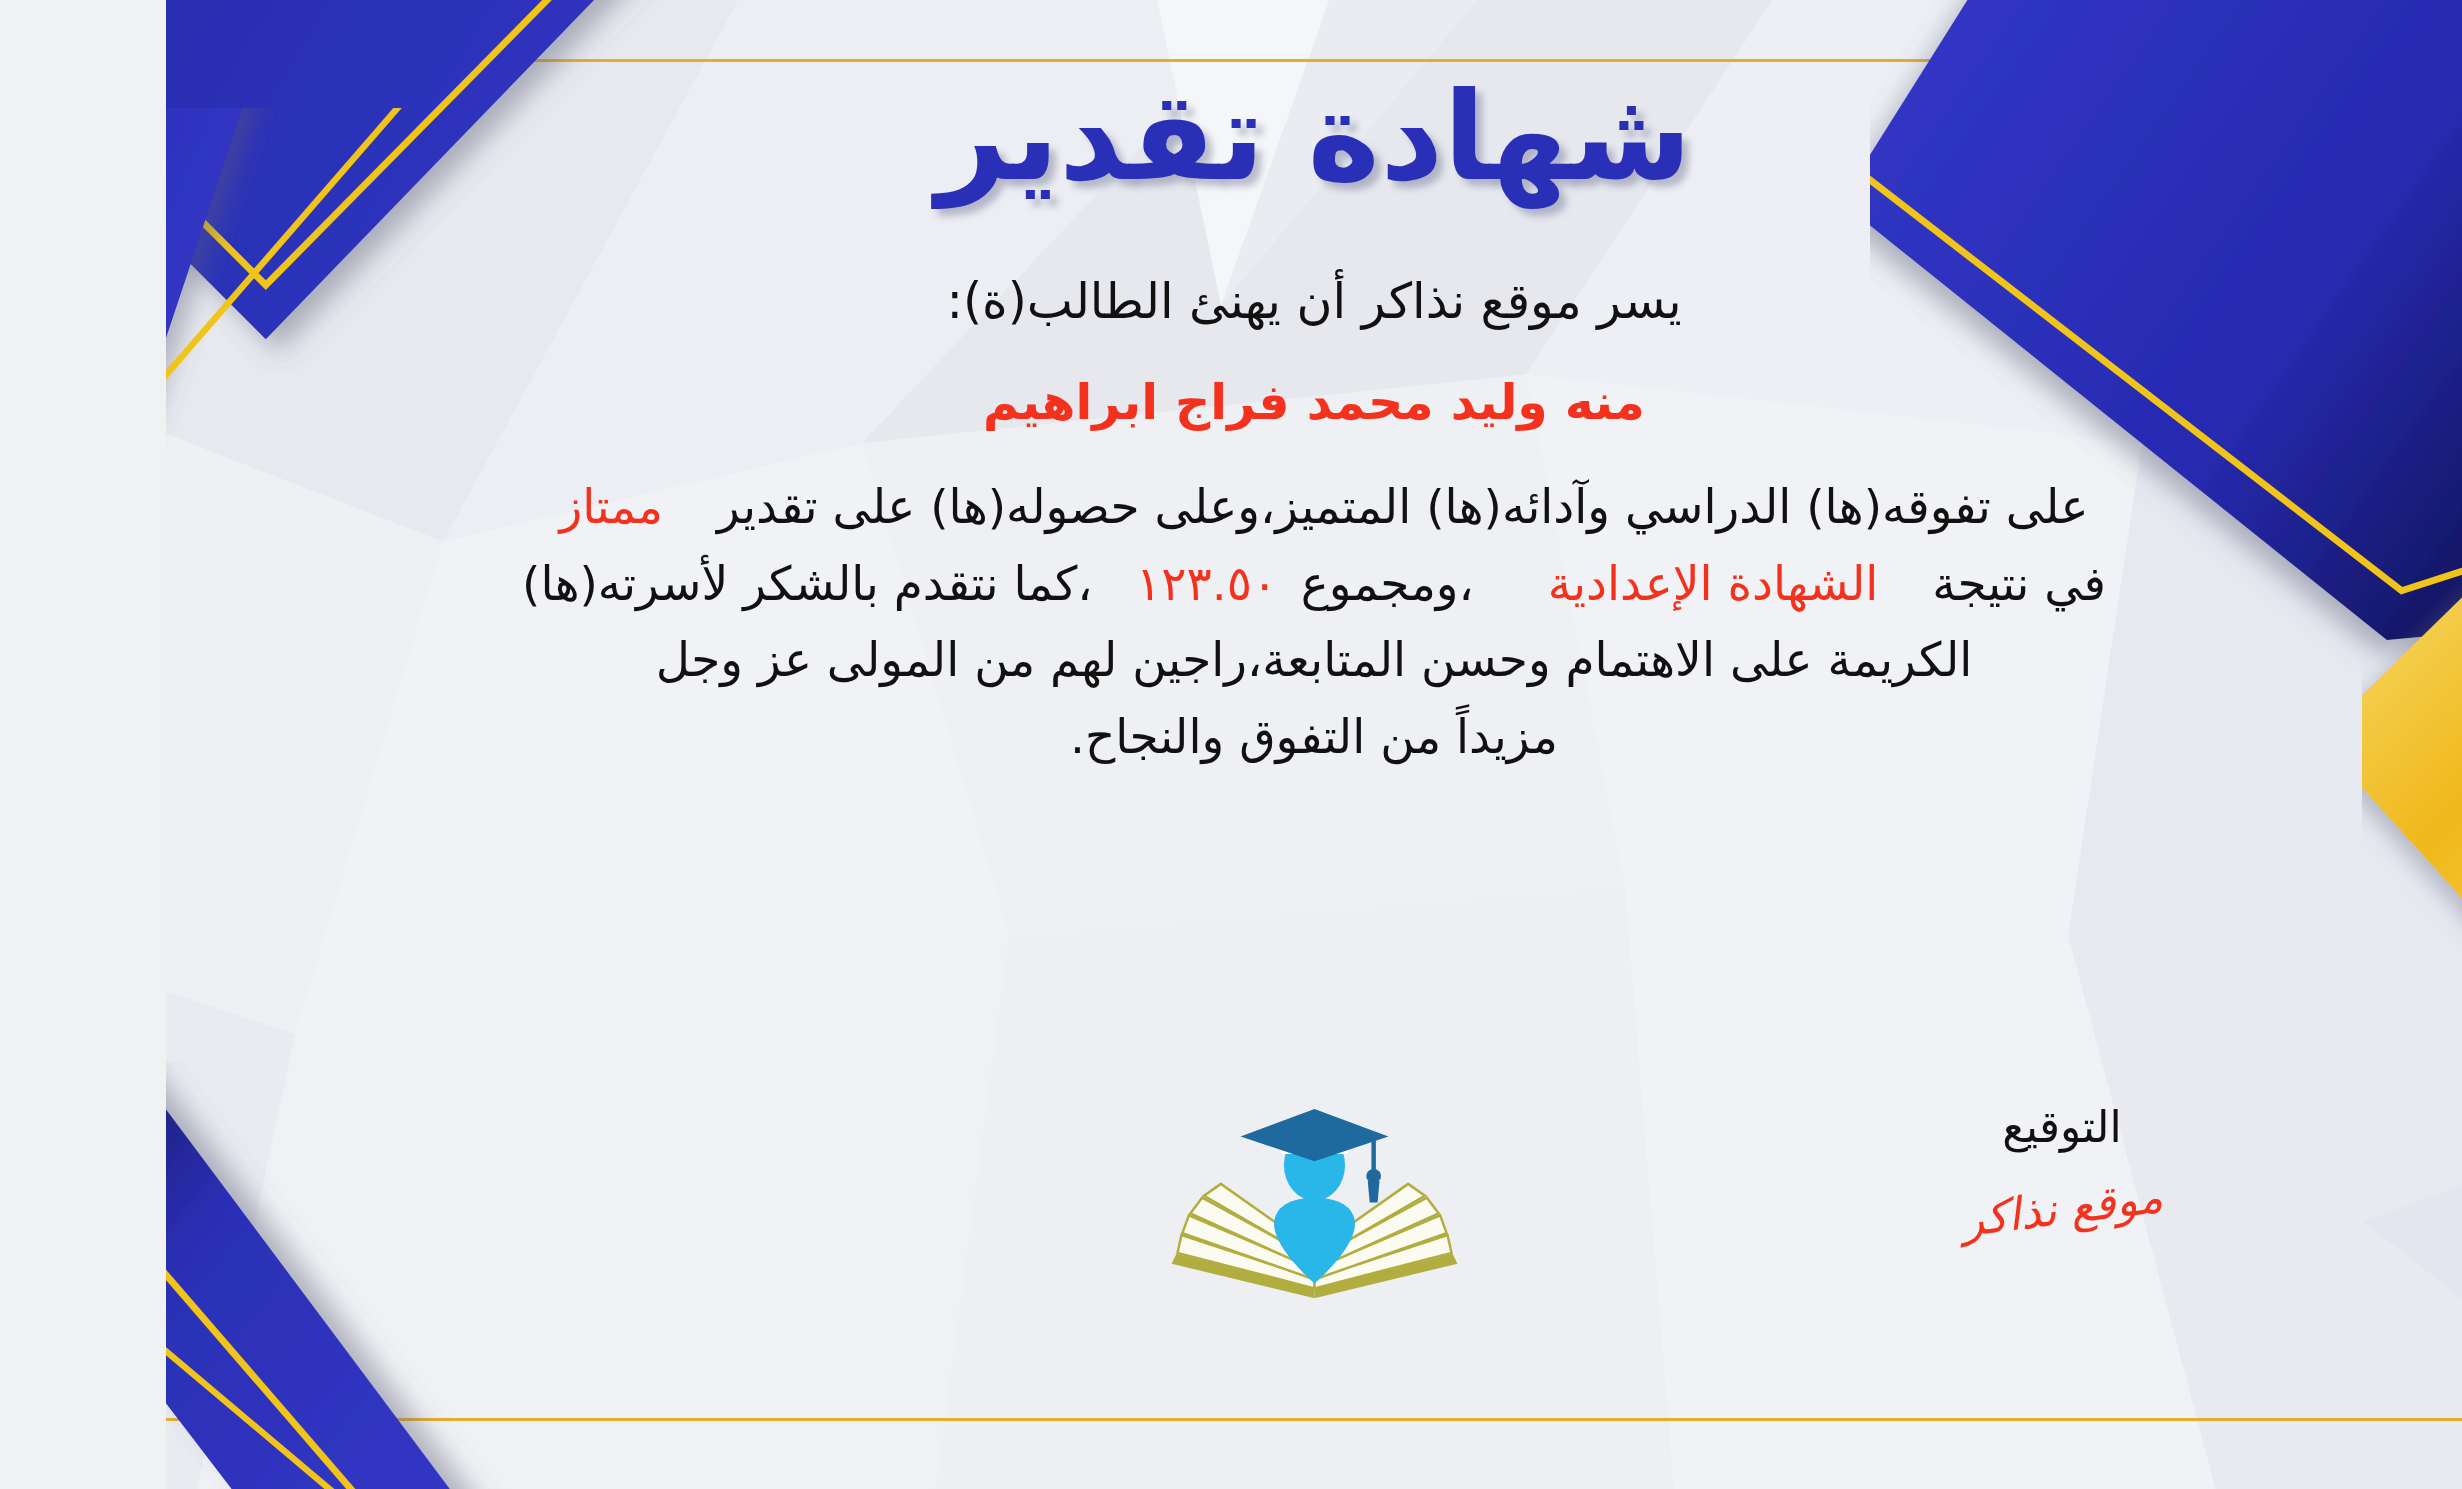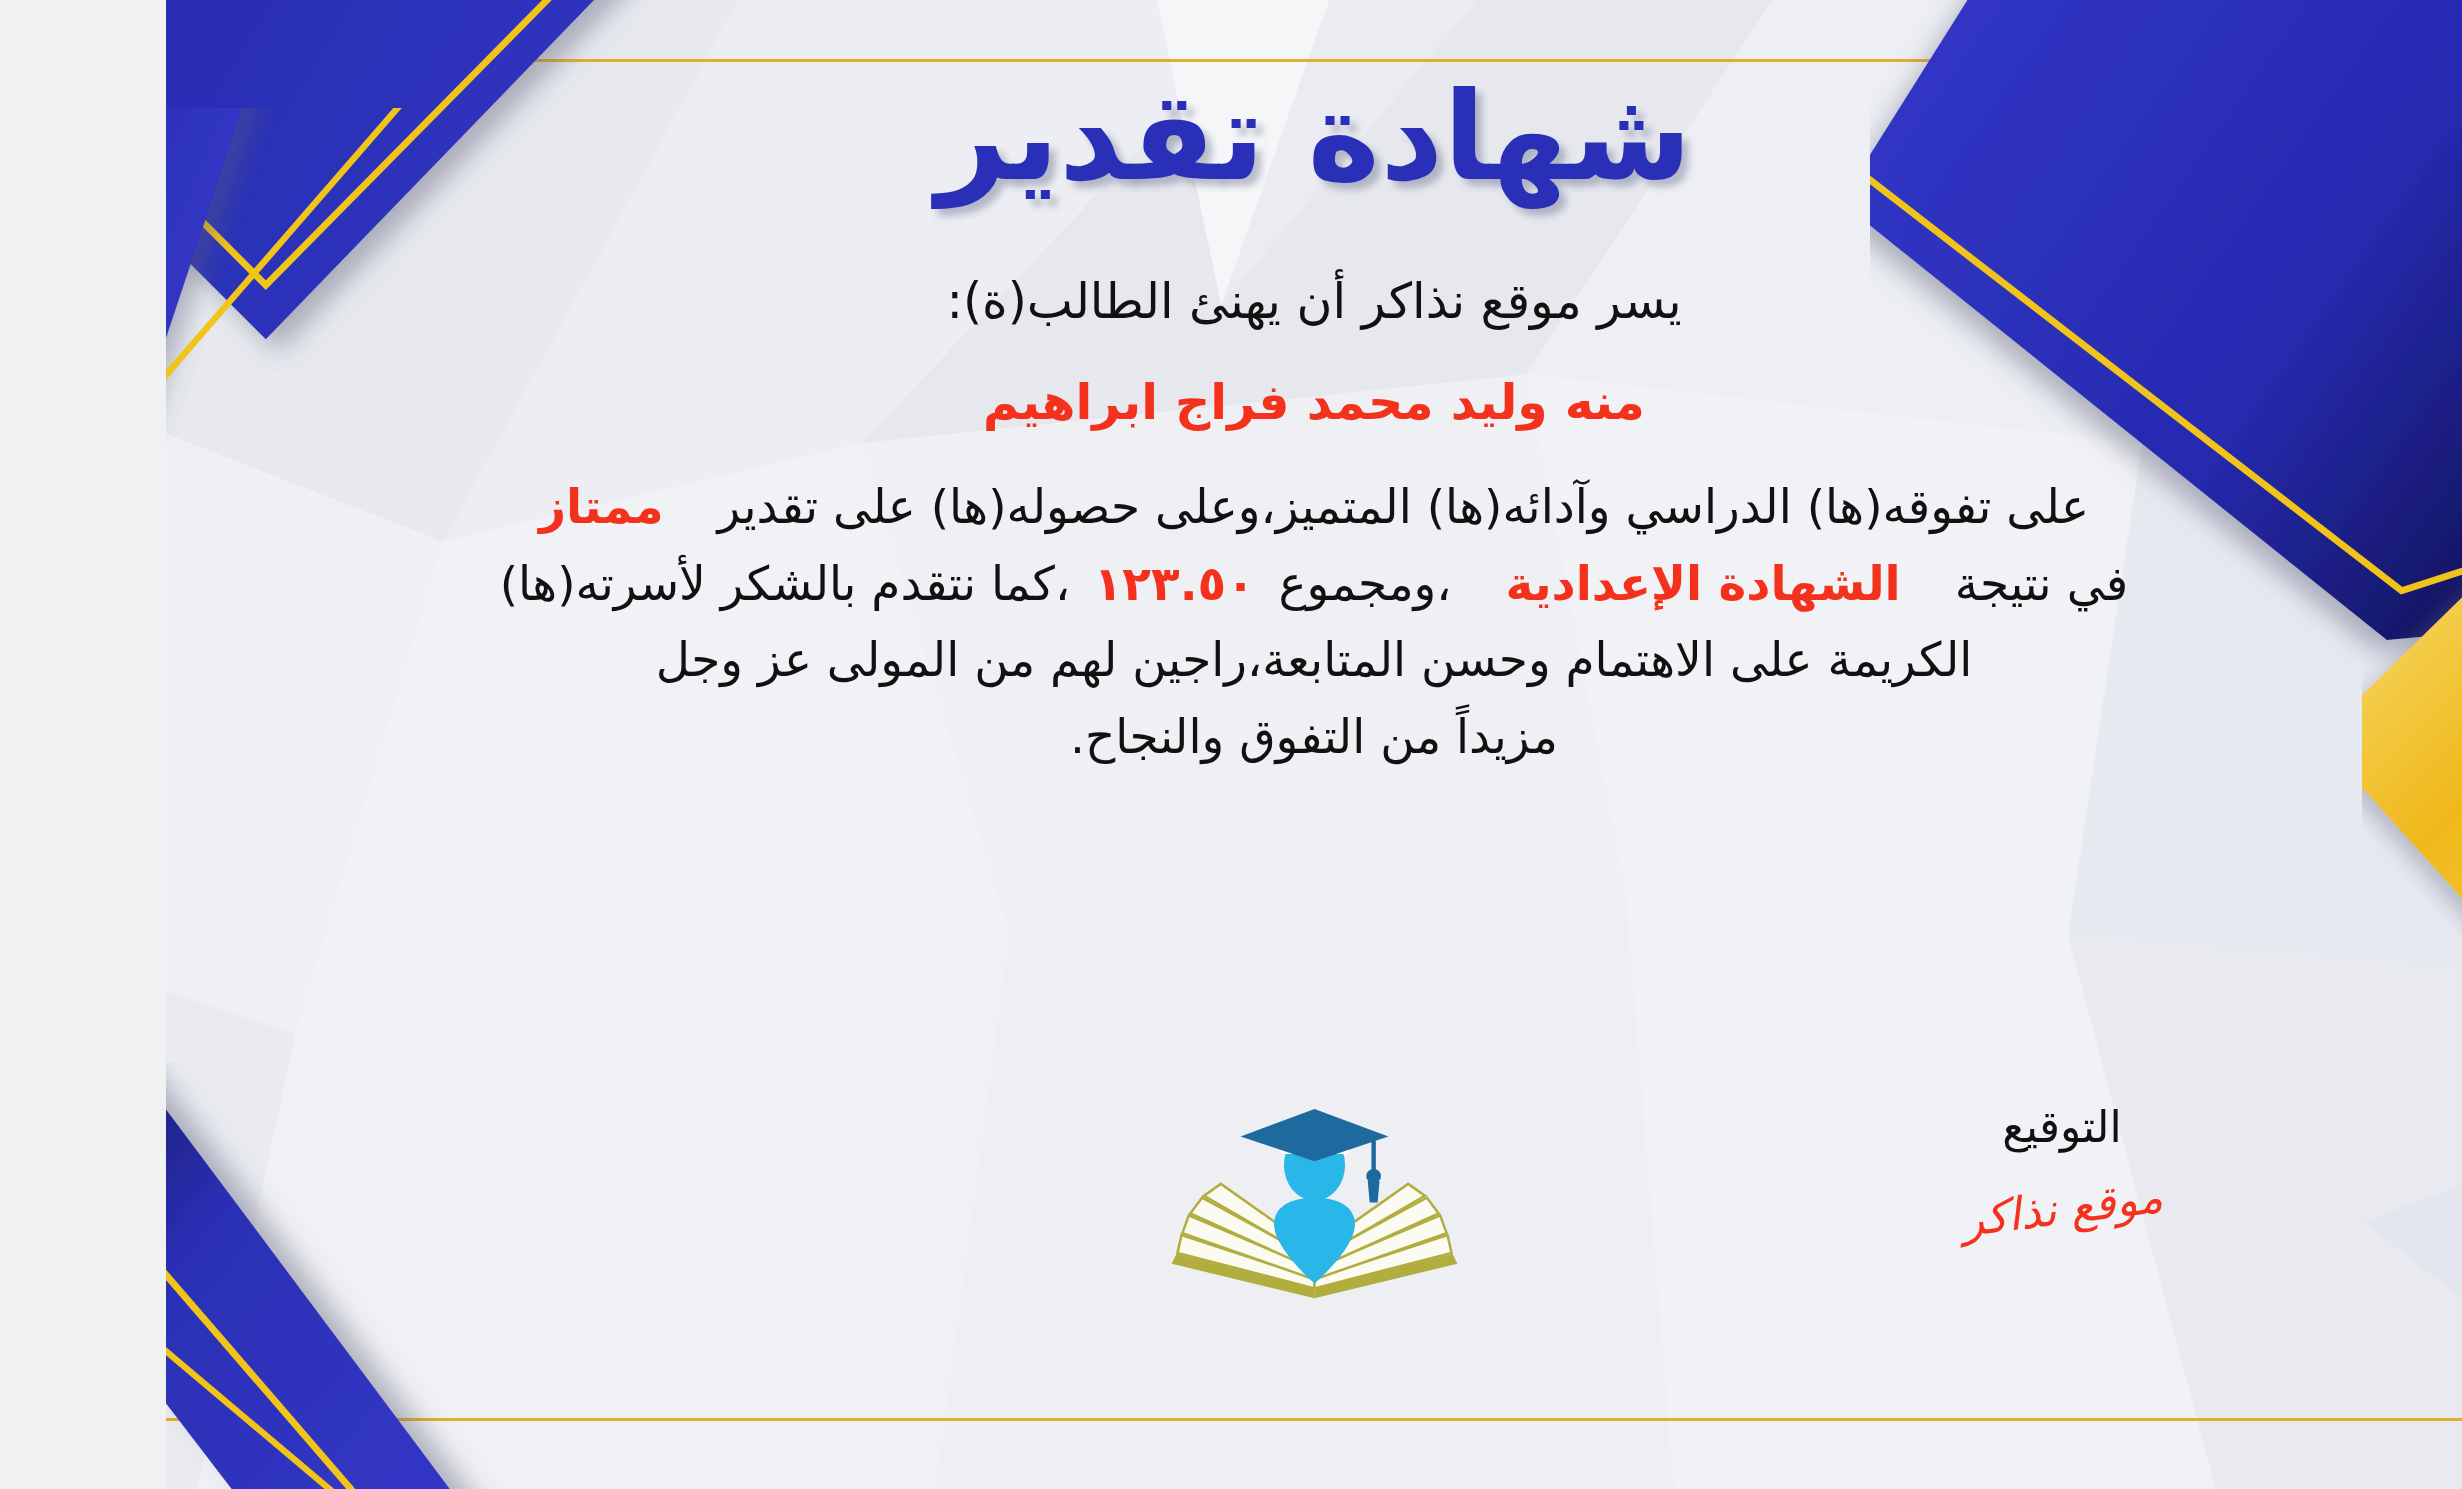--- a/index.html
+++ b/index.html
@@ -50,21 +50,21 @@
   }
   .line.greeting{font-size:49px;margin-bottom:24.6px;}
   .line.studentname{
     color:#f3311d;font-weight:700;font-size:49px;margin-bottom:28.6px;
   }
   .para{
     font-size:47px;line-height:1.63;text-align:justify;text-align-last:center;
     direction:rtl;
   }
   .para .row{display:block;white-space:nowrap;}
-  .red{color:#f3311d;font-weight:700;}
+  .red{color:#f3311d;font-weight:400;margin-left:20px;}
   .gap{display:inline-block;width:54px;}
   .gap-sm{display:inline-block;width:23.6px;}
   
   .footer{
     position:absolute;left:74px;right:74px;bottom:84px;height:305px;
     z-index:10;
   }
   .sig-area{
     position:absolute;right:305px;top:0;width:374px;text-align:center;
   }

